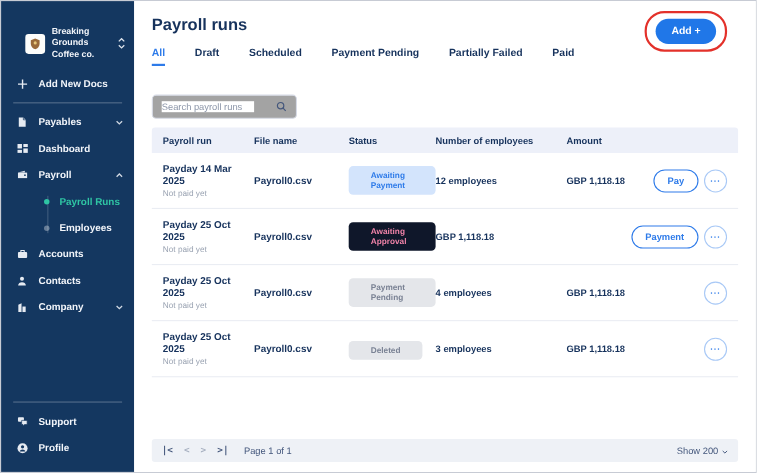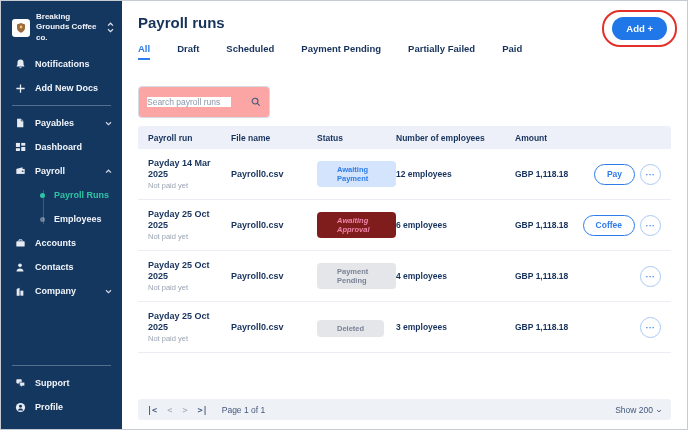--- a/index.html
+++ b/index.html
@@ -2,59 +2,59 @@
 <html><head>
 <meta charset="utf-8">
 <style>
   * { box-sizing: border-box; margin: 0; padding: 0; }
   html,body { width: 688px; height: 430px; }
   body { font-family: "Liberation Sans", "DejaVu Sans", sans-serif; background:#fff; overflow:hidden; }
   .page { width:688px; height:430px; display:flex; border:1px solid #c7cbd4; background:#fff; }
 
   
   .sidebar { width:121px; flex:0 0 121px; background:#143760; color:#f2f5fa; display:flex; flex-direction:column; padding-bottom:10px; }
-  .org { display:flex; align-items:center; gap:6px; padding:11px 8px 9px 11px; cursor:pointer; }
+  .org { display:flex; align-items:center; gap:6px; padding:11px 8px 9px 22px; cursor:pointer;margin-top:12px; }
   .org-logo { width:18px; height:18px; background:#fdfdfb; border-radius:3px; display:flex; align-items:center; justify-content:center; flex:0 0 18px; }
   .org-name { font-size:8px; font-weight:700; line-height:1.3; flex:1; }
   .caret-ic { display:flex; flex-direction:column; gap:1px; opacity:.9; }
   .nav-item { display:flex; align-items:center; gap:9px; height:24px; padding:0 10px 0 13px; font-size:9px; font-weight:600; cursor:pointer; white-space:nowrap; }
   .nav-ic { width:12px; height:12px; display:flex; align-items:center; justify-content:center; flex:0 0 12px; opacity:.95; }
   .nav-chev { margin-left:auto; opacity:.85; display:flex; }
   .divider { height:1px; background:rgba(255,255,255,.28); margin:5px 11px; }
   .sub-list { position:relative; }
   .sub-list::before { content:""; position:absolute; left:42px; top:7px; bottom:7px; width:1px; background:rgba(255,255,255,.18); }
   .sub-item { display:flex; align-items:center; gap:9px; height:24px; padding-left:39px; font-size:9px; font-weight:600; cursor:pointer; position:relative; }
   .sub-dot { width:5px; height:5px; border-radius:50%; background:rgba(255,255,255,.35); flex:0 0 5px; }
   .sub-item.active { color:#2fc5a4; }
   .sub-item.active .sub-dot { background:#2fc5a4; }
   .side-spacer { flex:1; }
 
   
   .main { flex:1; position:relative; display:flex; flex-direction:column; padding:0 16px; background:#fff; }
   .page-title { margin-top:13px; font-size:15px; font-weight:700; color:#16325c; }
-  .annotation { position:absolute; top:9px; right:10px; border:2.5px solid #e3312a; border-radius:18px; padding:5px 8px; }
+  .annotation { position:absolute; top:9px; right:26px; border:2.5px solid #e3312a; border-radius:18px; padding:5px 8px; }
   .add-btn { background:#2077e8; color:#fff; border:none; border-radius:12px; font-size:9.5px; font-weight:700; padding:6px 14px; cursor:pointer; font-family:inherit; }
   .tabs { display:flex; gap:27px; margin-top:12px; }
   .tab { font-size:9.5px; font-weight:700; color:#16325c; padding-bottom:4px; cursor:pointer; border-bottom:2px solid transparent; }
   .tab.active { color:#2e7be9; border-bottom-color:#2e7be9; }
-  .search-box { margin-top:26px; width:132px; height:32px; border:1px solid #d6dae5; border-radius:4px; display:flex; align-items:center; padding:0 8px; gap:20px; background:#fca5a5; }
+  .search-box { margin-top:26px; width:132px; height:22px; border:1px solid #d6dae5; border-radius:4px; display:flex; align-items:center; padding:0 8px; gap:20px; background:#a3a3a3; }
   .search-box input { border:none; outline:none; flex:1; font-size:8.5px; color:#44577c; font-family:inherit; min-width:0; }
   .search-box input::placeholder { color:#8c96a9; }
   .search-ic { color:#44577c; display:flex; flex:0 0 auto; }
 
   .grid { display:grid; grid-template-columns:83px 86px 79px 119px 1fr auto; align-items:center; padding:0 10px; }
   .thead { margin-top:8px; background:#edf0f9; height:23px; border-radius:3px 3px 0 0; font-size:8.5px; font-weight:700; color:#16325c; }
   .trow { height:51px; border-bottom:1px solid #eaedf3; }
   .payday { font-size:9px; font-weight:700; color:#16325c; line-height:1.2; }
   .note { font-size:7.5px; font-weight:400; color:#9aa3b2; margin-top:1px; }
   .cell { font-size:8.5px; font-weight:700; color:#16325c; }
   .file { font-size:9px; }
   .badge { display:inline-block; font-size:7.5px; font-weight:700; padding:4px 20px; border-radius:4px; }
   .badge-blue { background:#d3e4fc; color:#2e7be9; }
-  .badge-pink { background:#7f1d1d; color:#f083a8;font-style:italic; }
+  .badge-pink { background:#0f172a; color:#f083a8; }
   .badge-gray { background:#e4e6ea; color:#7a8294; }
   .actions { display:flex; justify-content:flex-end; gap:5px; }
   .pill-btn { height:21px; padding:0 12px; border-radius:11px; border:1.3px solid #2e7be9; color:#2e7be9; background:#fff; font-size:8.5px; font-weight:700; cursor:pointer; font-family:inherit; }
   .dots-btn { width:21px; height:21px; border-radius:50%; border:1.3px solid #a9c9f6; color:#2e7be9; background:#fff; font-size:8px; font-weight:700; letter-spacing:.5px; cursor:pointer; display:flex; align-items:center; justify-content:center; font-family:inherit; }
 
   .main-spacer { flex:1; }
   .tfoot { height:21px; background:#eef1f6; border-radius:3px; margin-bottom:9px; display:flex; align-items:center; justify-content:space-between; padding:0 9px; }
   .pager { display:flex; align-items:center; gap:10px; }
   .pg-btn { font-size:8.5px; font-weight:700; color:#44577c; background:none; border:none; cursor:pointer; font-family:"DejaVu Sans Mono", monospace; padding:0; }
   .pg-btn.dim { color:#a7b0c0; }
@@ -80,29 +80,20 @@
             <polyline points="1,3.6 3.5,1.2 6,3.6" fill="none" stroke="currentColor" stroke-width="1.2"></polyline>
           </svg>
         <svg width="7" height="5" viewBox="0 0 7 5">
             <polyline points="1,1.2 3.5,3.6 6,1.2" fill="none" stroke="currentColor" stroke-width="1.2"></polyline>
           </svg>
       </span>
     </div>
 
     <div class="nav-item">
       <span class="nav-ic">
-        <svg width="11" height="12" viewBox="0 0 12 12">
-            <path d="M6 1.2a3.3 3.3 0 0 0-3.3 3.3v2.1L1.6 8.6h8.8L9.3 6.6V4.5A3.3 3.3 0 0 0 6 1.2z" fill="currentColor"></path>
-            <path d="M4.6 9.6a1.45 1.45 0 0 0 2.8 0z" fill="currentColor"></path>
-          </svg>
-      </span>
-      <span>Notifications</span>
-    </div>
-    <div class="nav-item">
-      <span class="nav-ic">
         <svg width="11" height="11" viewBox="0 0 12 12">
             <path d="M6 1.5v9M1.5 6h9" stroke="currentColor" stroke-width="1.4" fill="none"></path>
           </svg>
       </span>
       <span>Add New Docs</span>
     </div>
 
     <div class="divider"></div>
 
     <div class="nav-item">
@@ -266,24 +257,23 @@
       </span>
     </div>
 
     <div class="grid trow">
       <div>
         <div class="payday">Payday 25 Oct 2025</div>
         <div class="note">Not paid yet</div>
       </div>
       <span class="cell file">Payroll0.csv</span>
       <span><span class="badge badge-pink">Awaiting Approval</span></span>
-      <span class="cell">6 employees</span>
       <span class="cell">GBP 1,118.18</span>
       <span class="actions">
-        <button class="pill-btn">Coffee</button>
+        <button class="pill-btn">Payment</button>
         <button class="dots-btn">
             <span>···</span>
           </button>
       </span>
     </div>
 
     <div class="grid trow">
       <div>
         <div class="payday">Payday 25 Oct 2025</div>
         <div class="note">Not paid yet</div>

